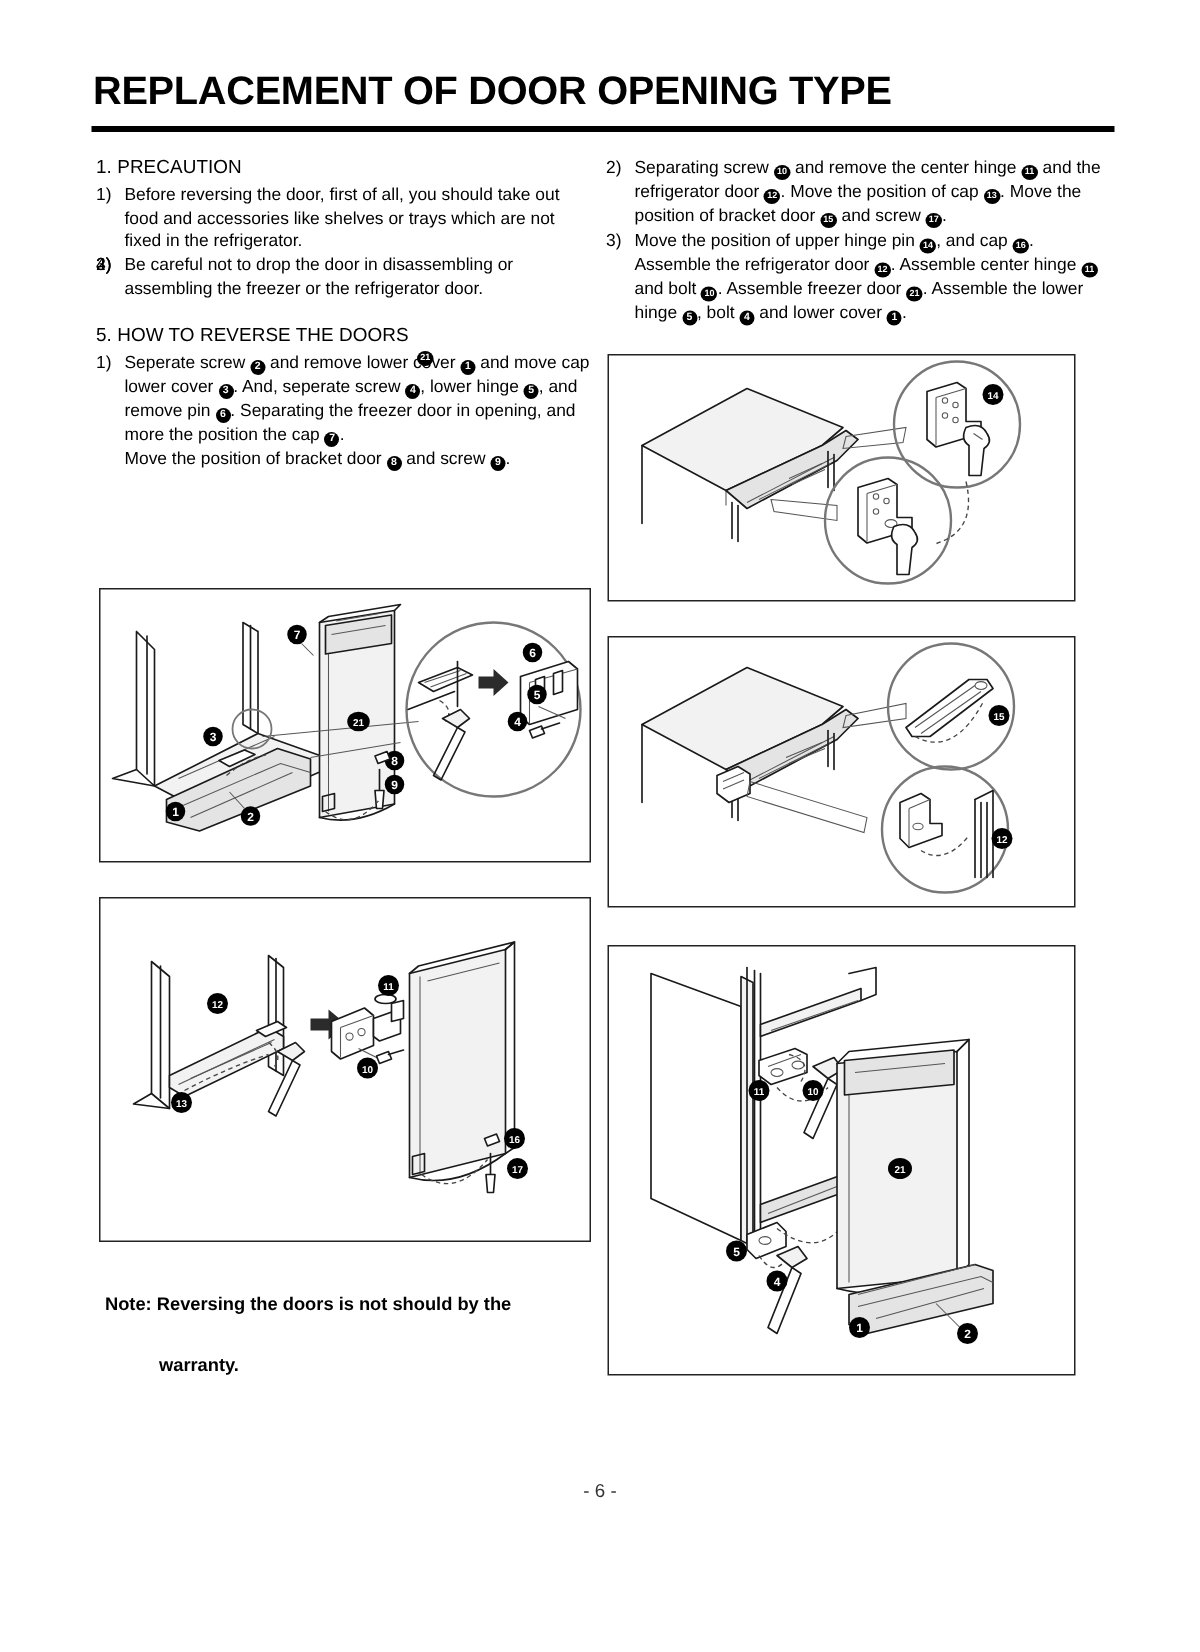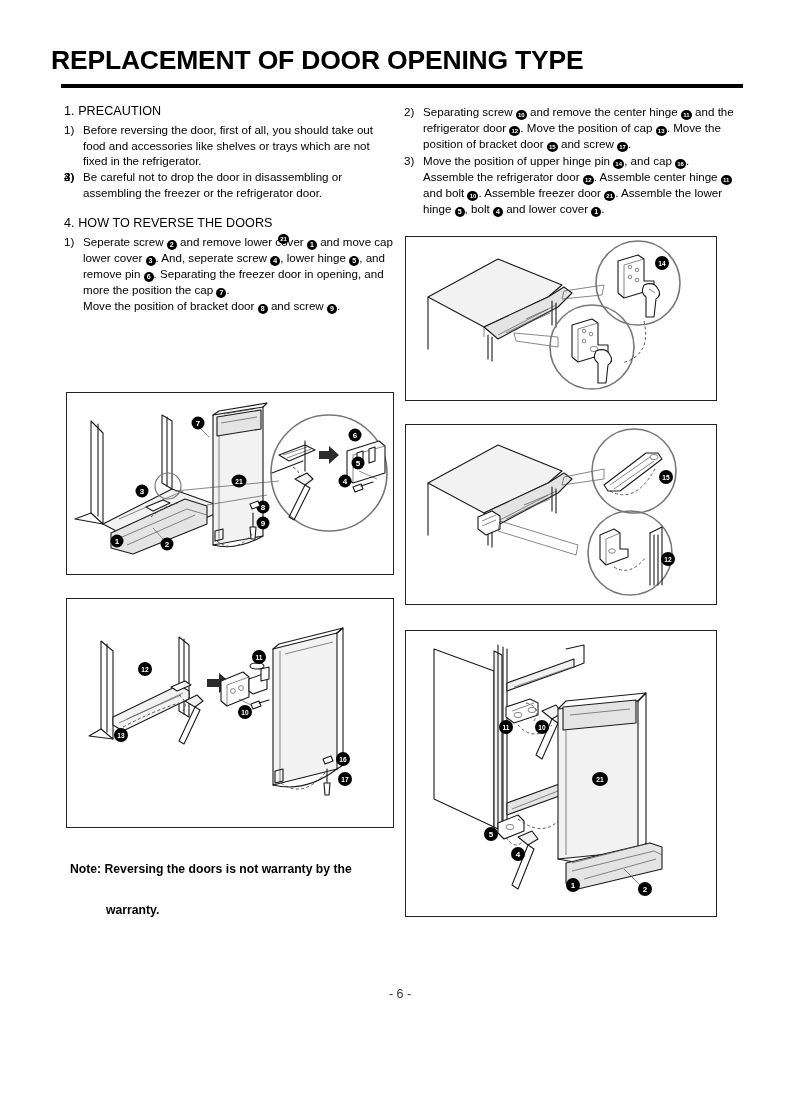--- a/index.html
+++ b/index.html
@@ -20,21 +20,21 @@
   .page {
     position: absolute;
     left: 0; top: 0;
     width: 800px;
     height: 1101px;
   }
 
   
   .doc-title {
     position: absolute;
-    left: 51px;
+    left: 62px;
     top: 46px;
     width: 690px;
     font-size: 26.5px;
     font-weight: bold;
     letter-spacing: -0.2px;
     line-height: 1.1;
     white-space: nowrap;
   }
   .title-rule {
     position: absolute;
@@ -183,21 +183,21 @@
       </li>
       <li>
         <span class="marker">3)</span>
       </li>
       <li>
         <span class="marker">4)</span>
         <span>Be careful not to drop the door in disassembling or assembling the freezer or the refrigerator door.</span>
       </li>
     </ol>
 
-    <h2 class="section-head second">4. HOW TO REVERSE THE DOORS</h2>
+    <h2 class="section-head second">5. HOW TO REVERSE THE DOORS</h2>
 
     <ol class="numlist">
       <li>
         <span class="marker">1)</span>
         <span>Seperate screw <span class="cn">2</span> and remove lower cover <span class="cn">1</span> and move cap lower cover <span class="cn">3</span>. And, seperate screw <span class="cn">4</span>, lower hinge <span class="cn">5</span>, and remove pin <span class="cn">6</span>. Separating the freezer door     in opening, and more the position the cap <span class="cn">7</span>.<br>Move the position of bracket door <span class="cn">8</span> and screw <span class="cn">9</span>.</span>
       </li>
     </ol>
   </div>
 
   <span class="cn wide float-21">21</span>
@@ -582,19 +582,19 @@
           <text class="bdg-t" x="167" y="257">1</text>
         </g>
       <g>
           <circle class="bdg-c" cx="239" cy="258" r="7"></circle>
           <text class="bdg-t" x="239" y="261">2</text>
         </g>
     </svg>
   </div>
 
   <div class="note">
-    <span>Note: Reversing the doors is not warranty by the</span>
+    <span>Note: Reversing the doors is not should by the</span>
     <span class="indent">warranty.</span>
   </div>
 
   <div class="page-number">- 6 -</div>
 
 </div>
 
 </body></html>

